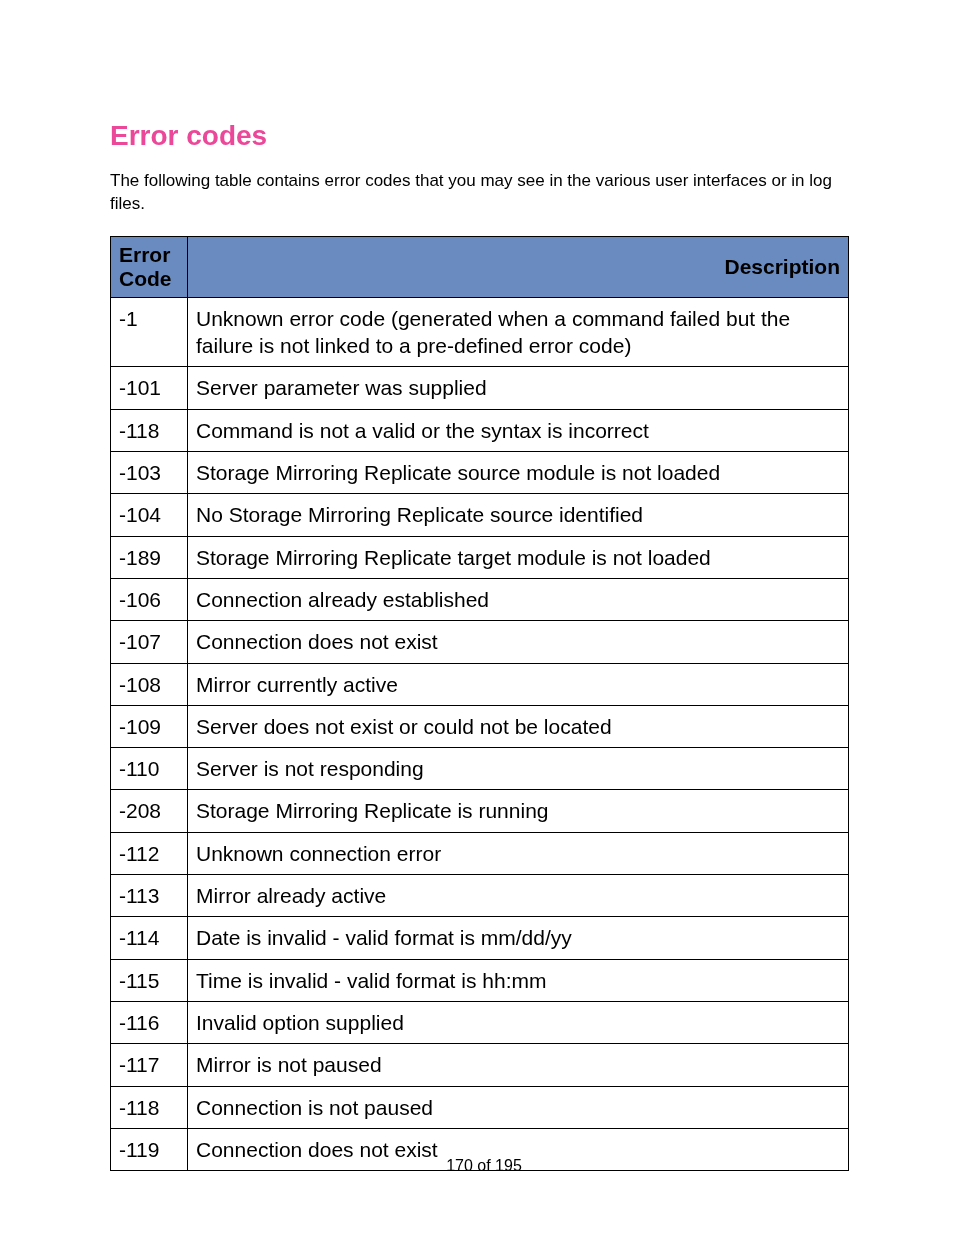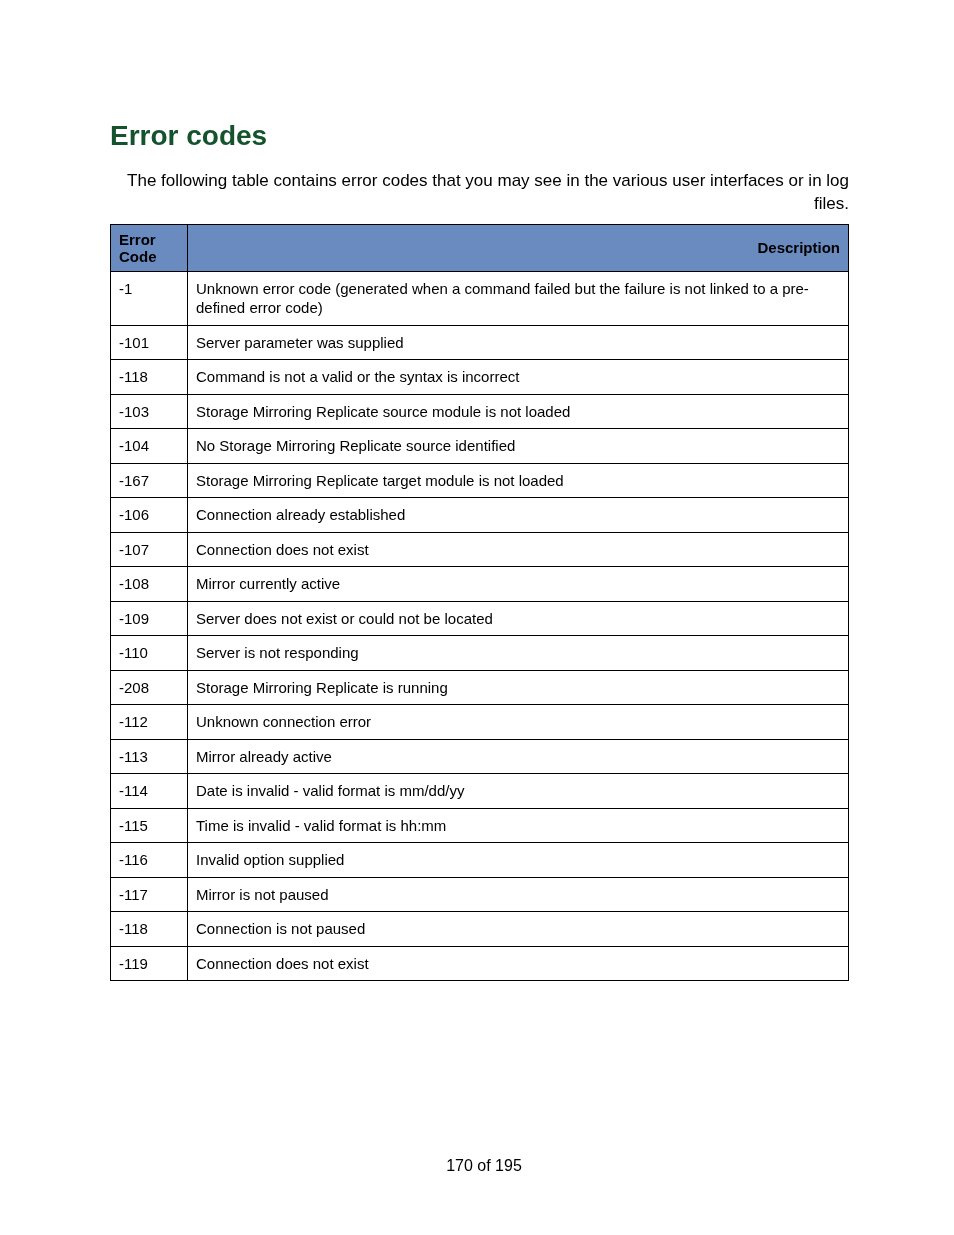--- a/index.html
+++ b/index.html
@@ -10,35 +10,34 @@
     color: #000;
   }
   .page {
     width: 954px;
     min-height: 1235px;
     box-sizing: border-box;
     padding: 120px 105px 60px 110px;
     position: relative;
   }
   h1.title {
-    color: #14532d;
+    color: #ec4899;
     font-size: 28px;
     font-weight: bold;
     margin: 0 0 18px 0;
   }
   p.intro {
     font-size: 17px;
-    margin: 0 0 8px 0;
+    margin: 0 0 20px 0;
     line-height: 1.35;
-    text-align: right;
   }
   table.errors {
     border-collapse: collapse;
     width: 100%;
-    font-size: 15px;
+    font-size: 21px;
   }
   table.errors th {
     background: #6a8bc0;
     color: #000;
     font-weight: bold;
     border: 1.5px solid #000;
     padding: 6px 8px;
     text-align: left;
     vertical-align: middle;
   }
@@ -93,21 +92,21 @@
         </tr>
         <tr>
           <td class="code">-103</td>
           <td>Storage Mirroring Replicate source module is not loaded</td>
         </tr>
         <tr>
           <td class="code">-104</td>
           <td>No Storage Mirroring Replicate source identified</td>
         </tr>
         <tr>
-          <td class="code">-167</td>
+          <td class="code">-189</td>
           <td>Storage Mirroring Replicate target module is not loaded</td>
         </tr>
         <tr>
           <td class="code">-106</td>
           <td>Connection already established</td>
         </tr>
         <tr>
           <td class="code">-107</td>
           <td>Connection does not exist</td>
         </tr>

